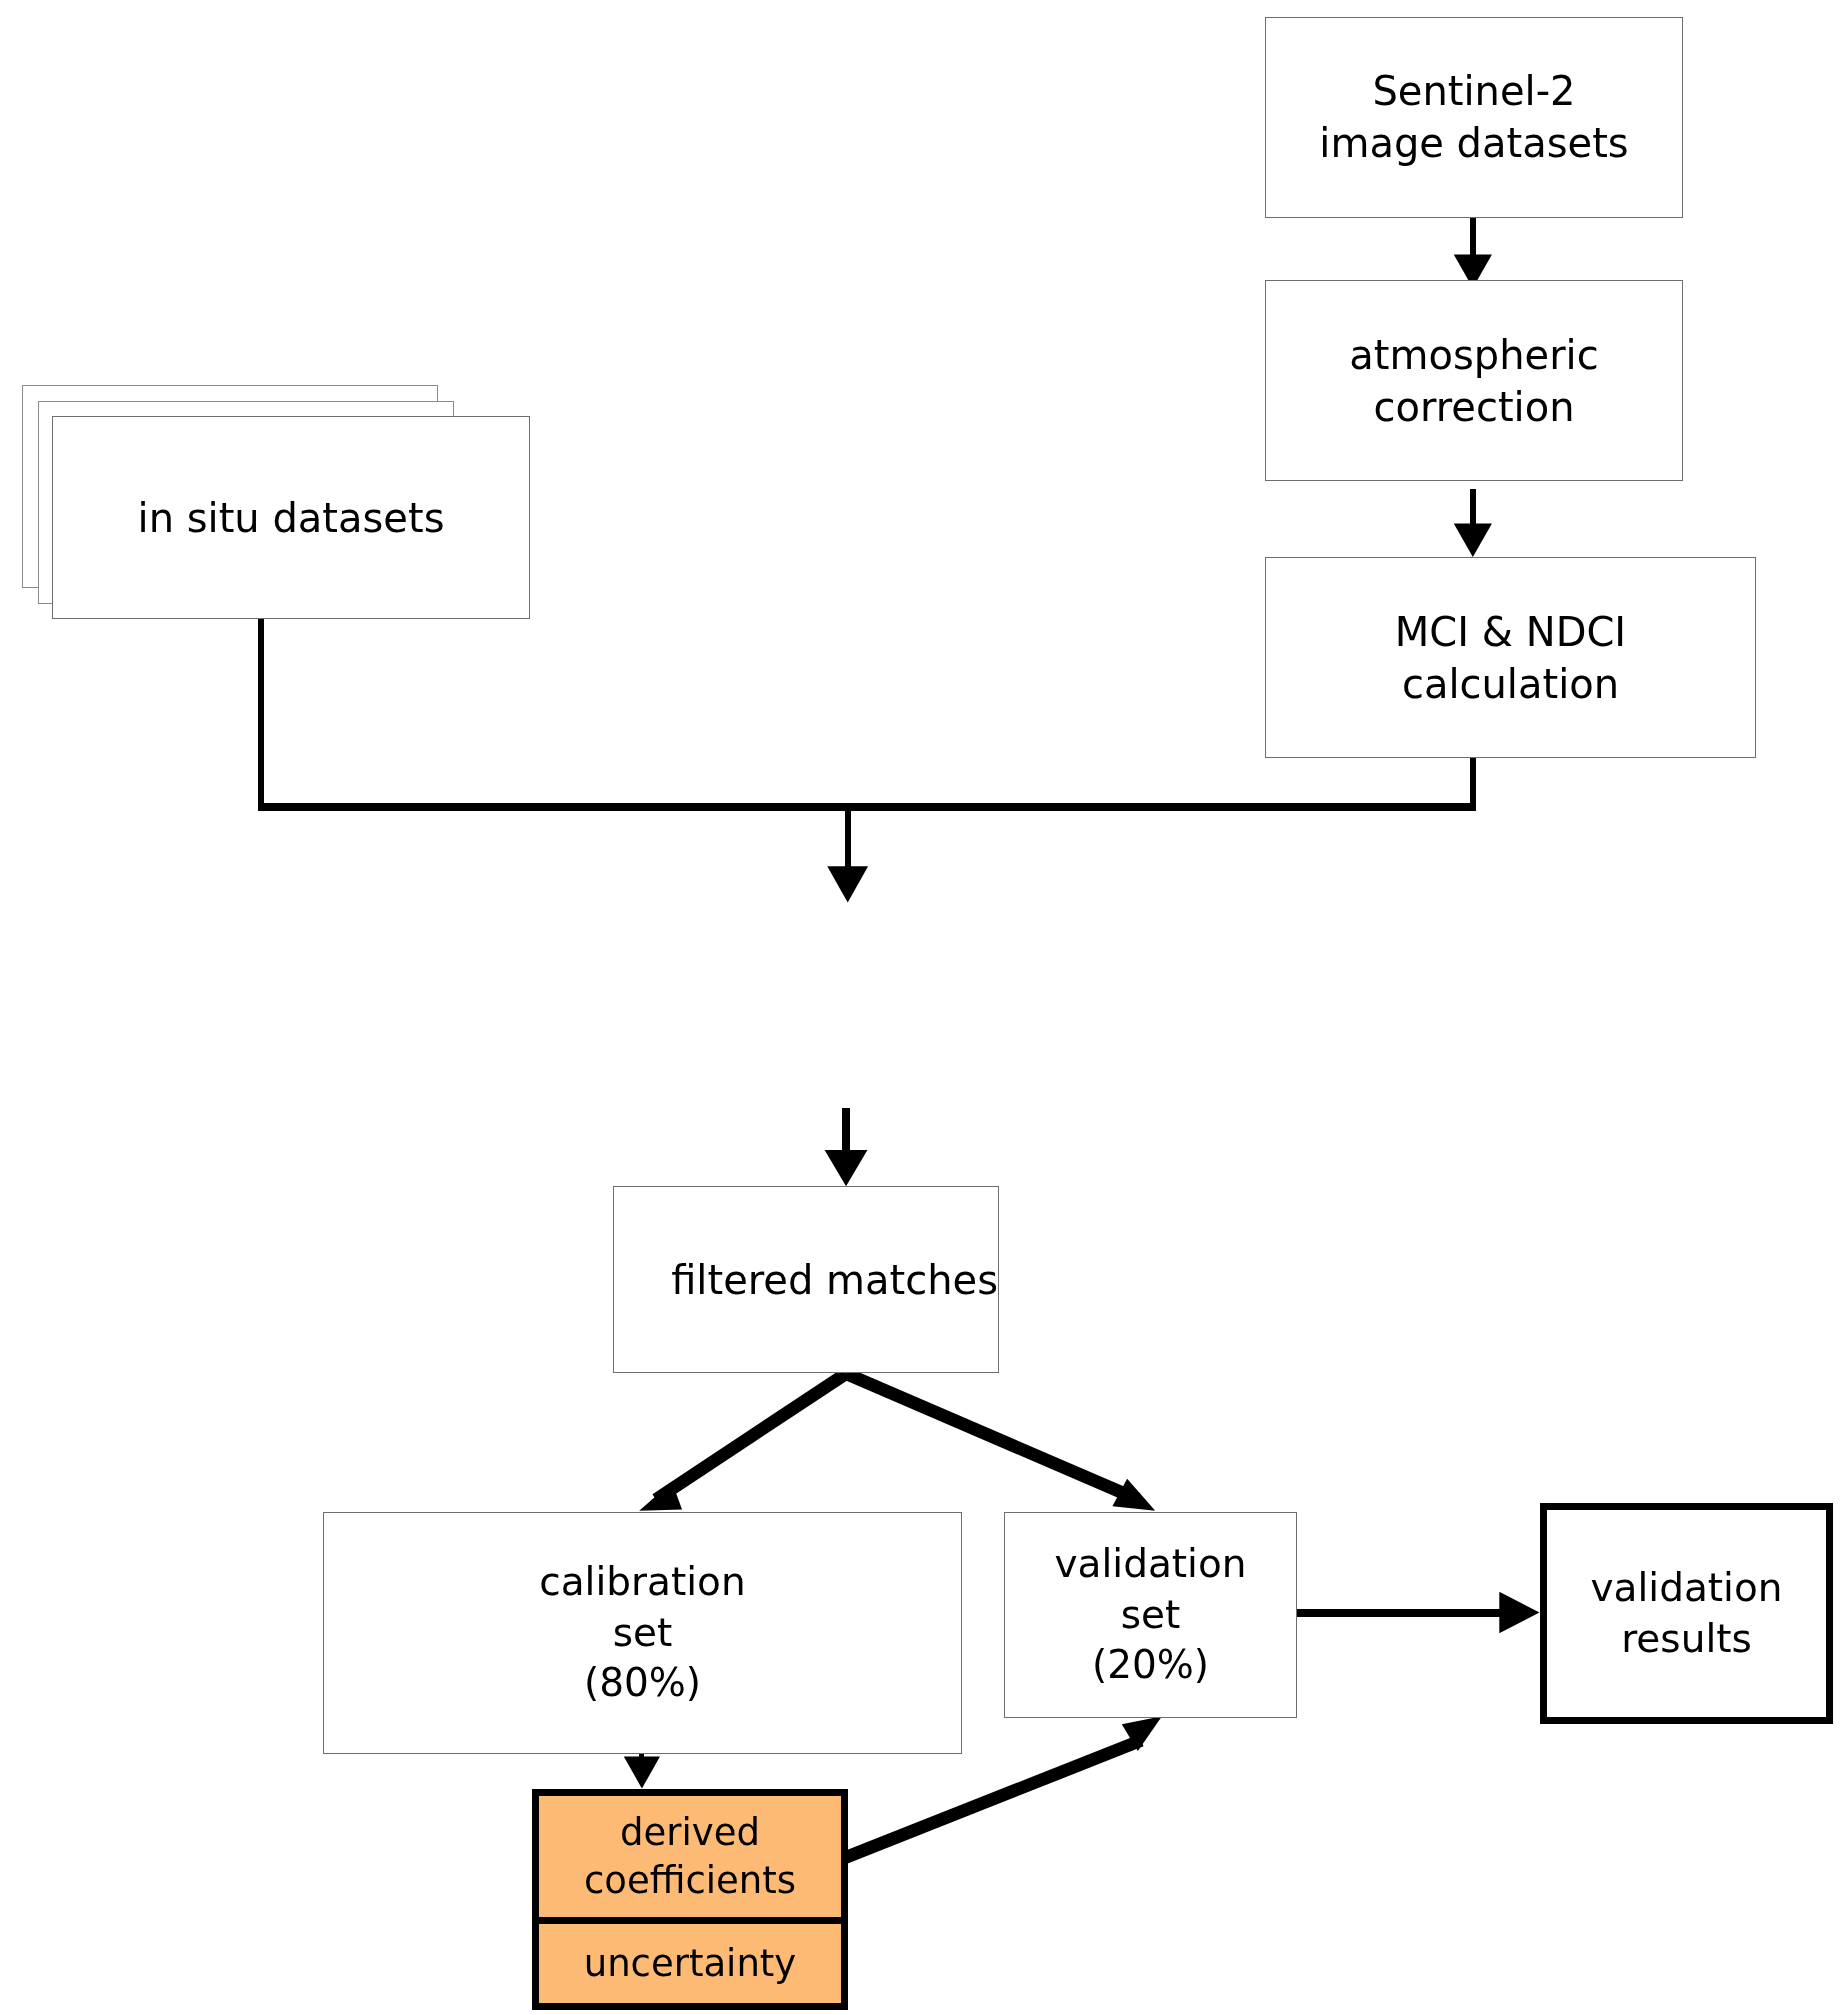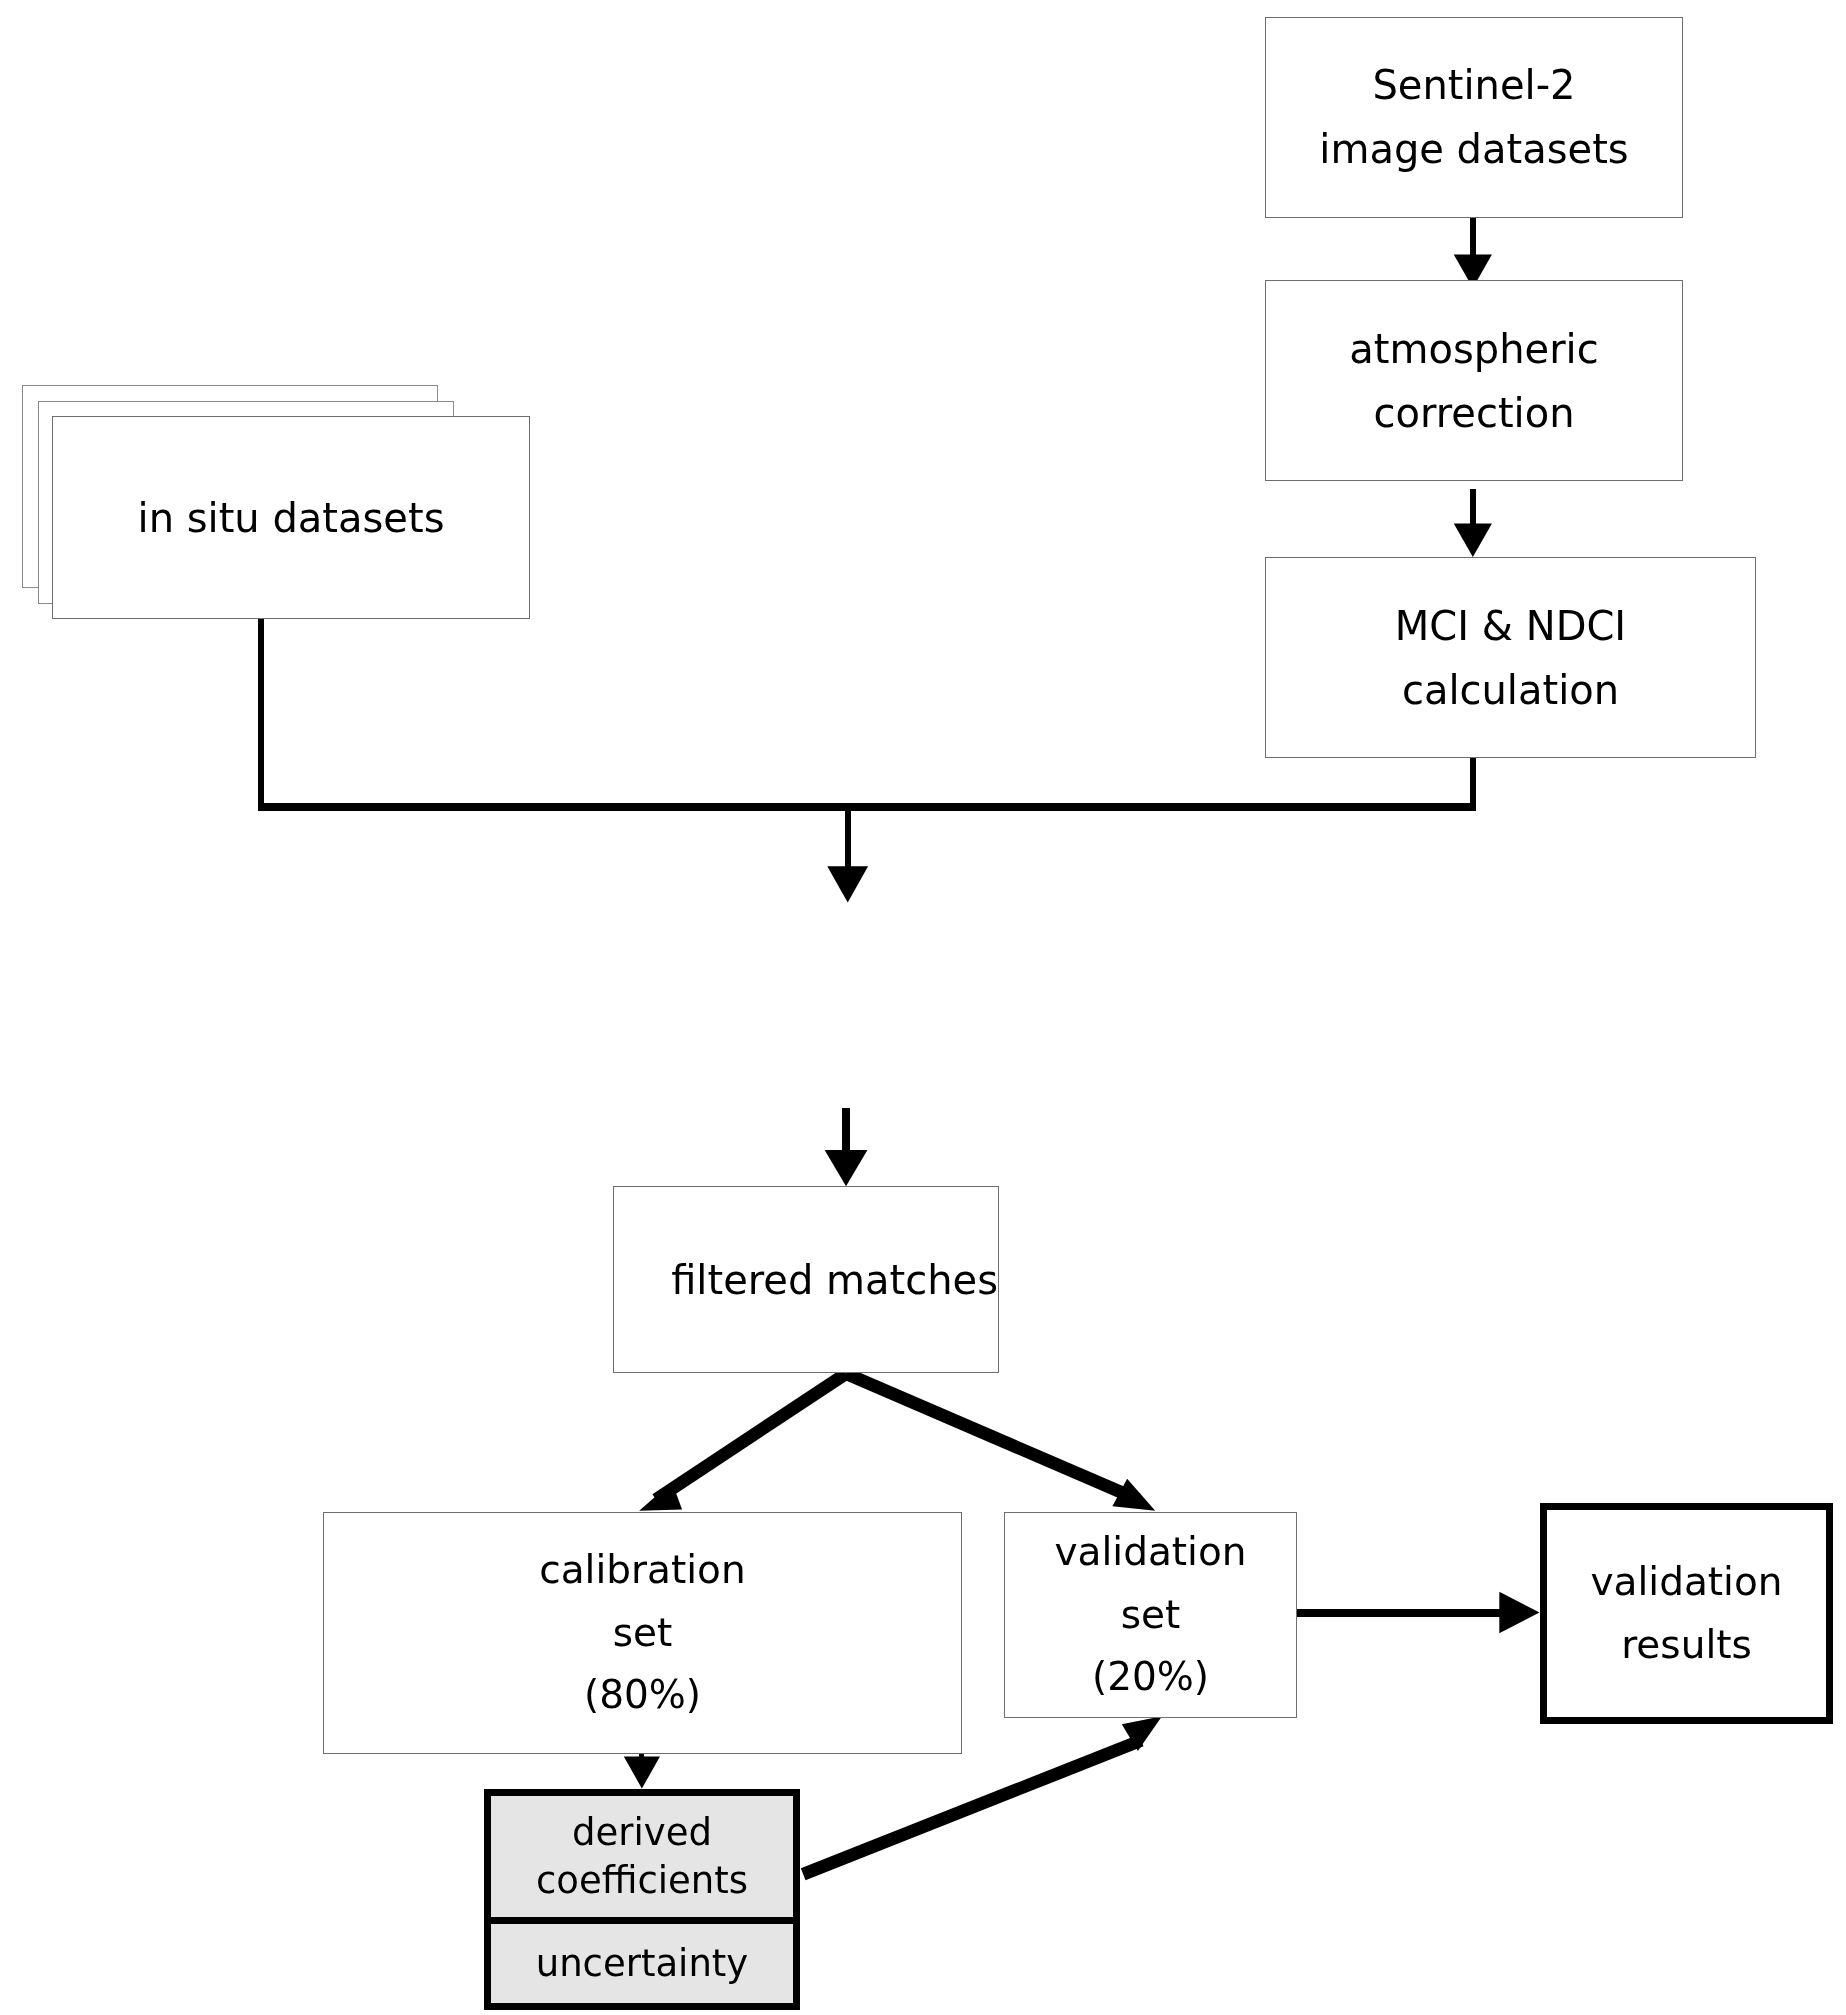--- a/index.html
+++ b/index.html
@@ -17,21 +17,20 @@
     box-sizing:border-box;
     background:#ffffff;
     display:flex;
     flex-direction:column;
     align-items:center;
     justify-content:center;
     text-align:center;
     color:#000000;
     line-height:1.30;
     z-index:5;
-    gap:12px;
   }
   .thin{ border:1.3px solid #6e6e6e; }
   .thick{ border:7.4px solid #000000; }
   .node .txt{ display:block; white-space:nowrap; }
   .fs-lg{ font-size:40px; }
   .fs-md{ font-size:39px; }
   .fs-sm{ font-size:37px; }
 
   
   .ghost{
@@ -40,24 +39,25 @@
     border:1.3px solid #8a8a8a;
     background:#ffffff;
     z-index:3;
   }
 
   
   .split{
     position:absolute;
     box-sizing:border-box;
     border:7.4px solid #000000;
-    background:#e5e5e5;
+    background:#fdba74;
     display:flex;
     flex-direction:column;
     z-index:6;
+    margin-left:48px;
   }
   .split .cellA{
     flex:0 0 62%;
     display:flex;flex-direction:column;
     align-items:center;justify-content:center;
     border-bottom:7.4px solid #000000;
     box-sizing:border-box;
     line-height:1.28;
   }
   .split .cellB{

